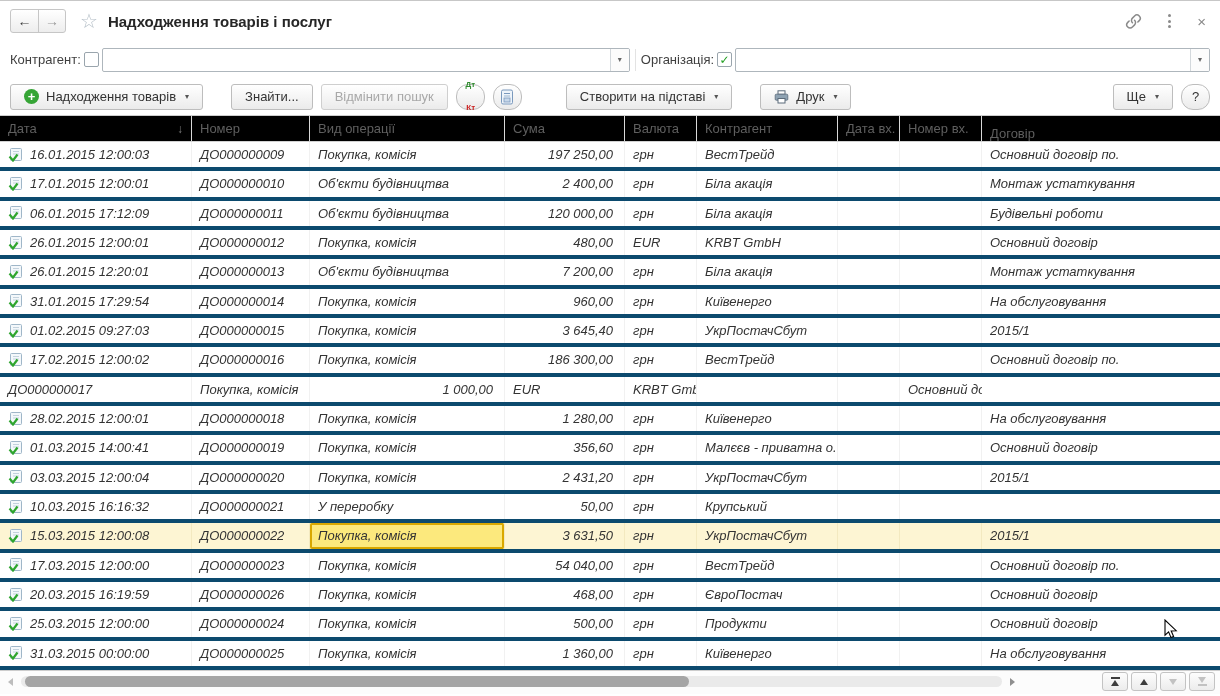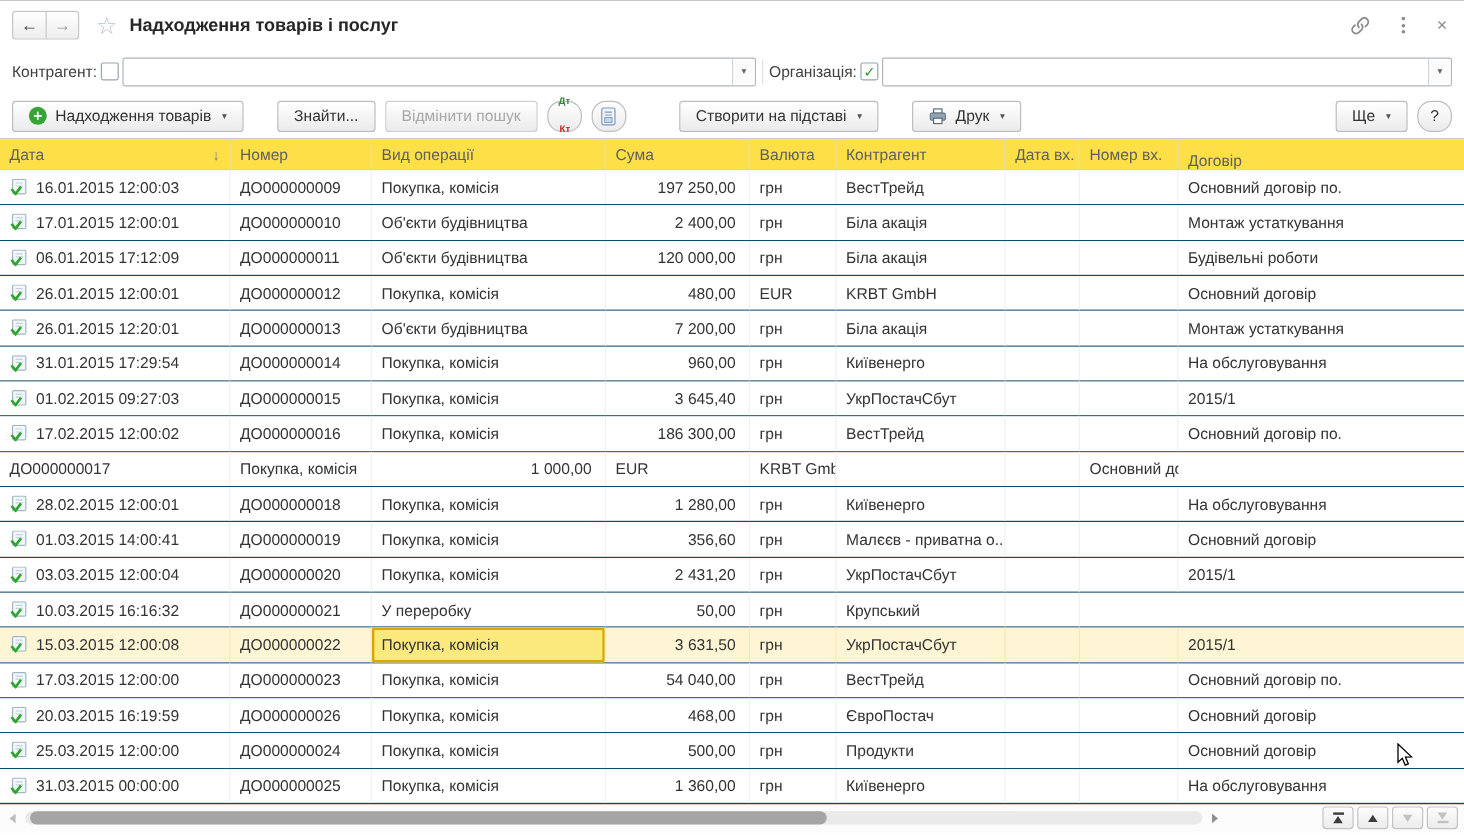--- a/index.html
+++ b/index.html
@@ -47,26 +47,26 @@
   .dtkt { font-size:8px; font-weight:700; line-height:1; text-align:center; }
   .dtkt .dt { color:#2e8b2e; text-align:left; }
   .dtkt .kt { color:#cc2222; text-align:right; margin-top:15px; }
   .gap1 { width:28px; } .gap2 { width:12px; }
   .spacer { flex:1; }
 
   
   .table { border:1px solid #cdcdcd; border-left:none; border-right:none; }
   .thead, .trow { display:grid;
     grid-template-columns:192px 118px 195px 120px 72px 141px 62px 82px minmax(0,1fr); }
-  .thead { height:26px; background:#fde047; border-bottom:1px solid #d2d2d2; }
+  .thead { height:26px; background:#000000; border-bottom:1px solid #d2d2d2; }
   .hcell { display:flex; align-items:center; padding:0 8px; font-size:13px; color:#5f5f5f;
     border-right:1px solid #d9d9d9; overflow:hidden; white-space:nowrap; }
   .hcell:last-child { border-right:none;align-items:flex-end; }
   .hcell .sort { margin-left:auto; color:#7e7e7e; font-size:12px; }
-  .trow { height:29.34px; border-bottom:1px solid #0c4a6e; background:#fff; }
+  .trow { height:29.34px; border-bottom:4px solid #0c4a6e; background:#fff;font-style:italic; }
   .cell { display:flex; align-items:center; padding:0 8px; font-size:13px; color:#333;
     border-right:1px solid #f1f1f1; overflow:hidden; white-space:nowrap; gap:7px; }
   .cell:last-child { border-right:none; }
   .c-sum { justify-content:flex-end; padding-right:11px; }
   .trow.sel { background:var(--sel-bg,#fdf5d3); }
   .trow.sel .cell { border-right-color:#f3e9c0; }
   .cell.focus { background:var(--foc-bg,#fce97d); box-shadow:inset 0 0 0 2px var(--foc-bd,#d9a800); border-radius:2px; }
   .docicon { flex:0 0 auto; }
 
   

